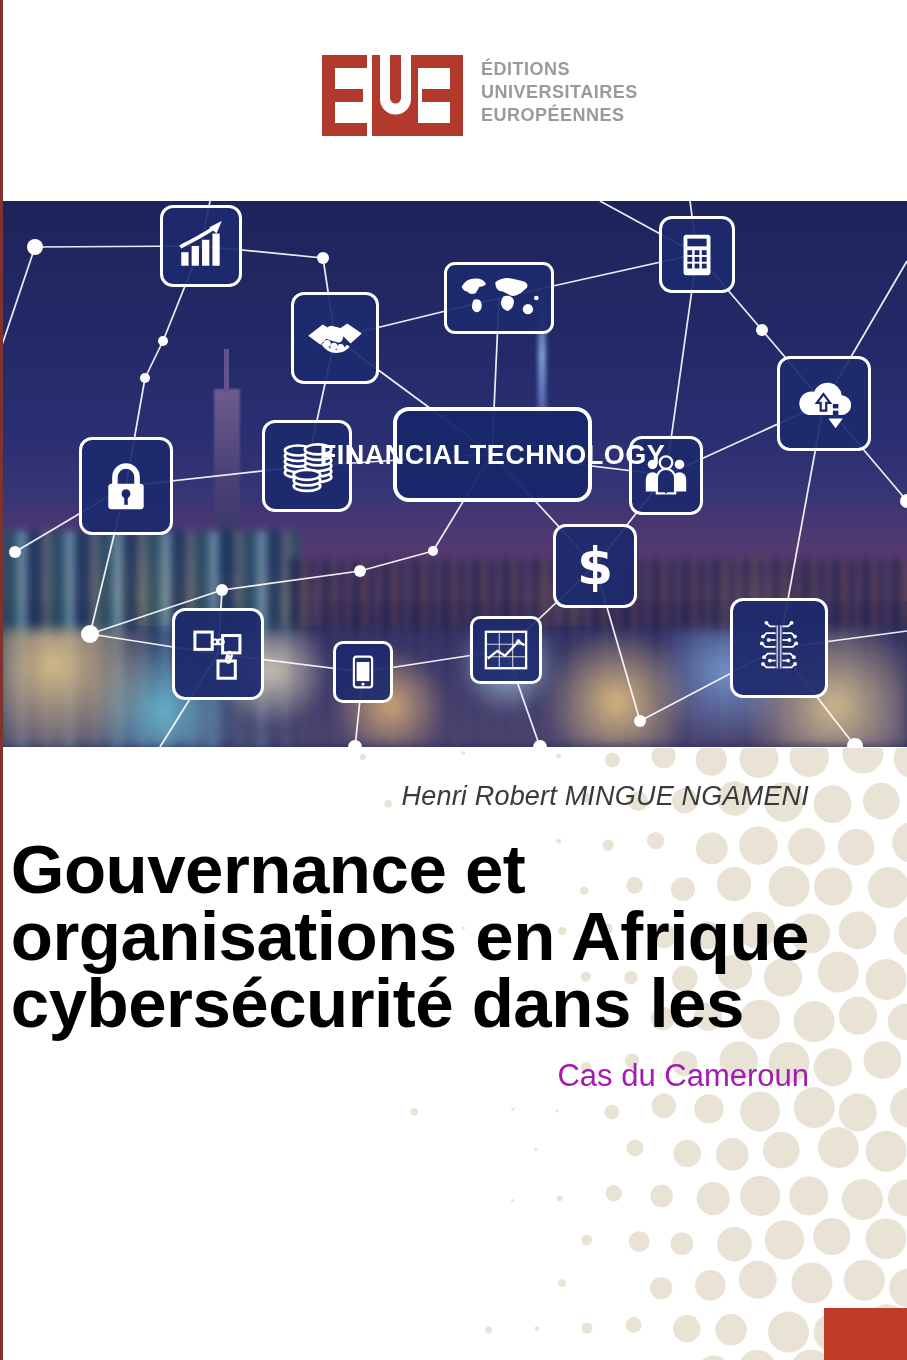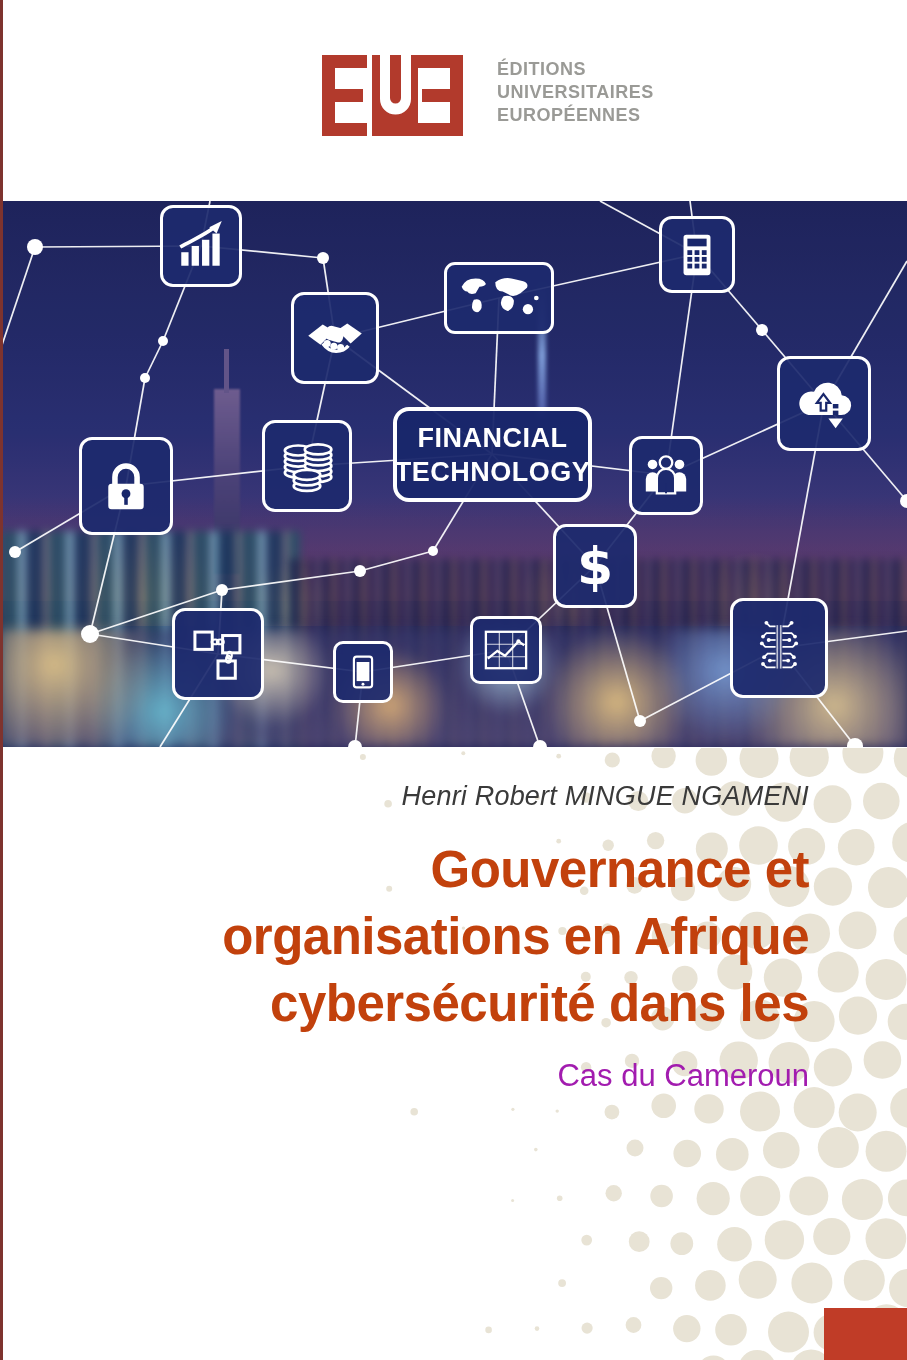--- a/index.html
+++ b/index.html
@@ -6,21 +6,21 @@
   body{
     width:907px;height:1360px;position:relative;background:#ffffff;
     font-family:"Liberation Sans", sans-serif;overflow:hidden;
   }
   
   .edge-stripe{position:absolute;left:0;top:0;width:3px;height:1360px;background:#7e332e;z-index:9;}
 
   
   .publisher{position:absolute;left:322px;top:55px;display:flex;align-items:flex-start;z-index:4;}
   .logo-mark{width:141px;height:81px;}
-  .publisher-name{margin-left:34px;margin-top:3px;color:#9a9a96;font-size:18px;font-weight:bold;
+  .publisher-name{margin-left:18px;margin-top:3px;color:#9a9a96;font-size:18px;font-weight:bold;
     letter-spacing:.5px;line-height:23px;}
 
   
   .hero{position:absolute;left:0;top:201px;width:907px;height:546px;overflow:hidden;background:#20255b;}
   .hero .layer{position:absolute;}
   .sky{left:0;top:0;width:907px;height:400px;
     background:linear-gradient(180deg,#1f2458 0%,#262c68 38%,#2c3172 58%,#3d3877 74%,#553e72 88%,#6a4462 100%);}
   .horizon{left:0;top:295px;width:907px;height:130px;
     background:
       radial-gradient(circle at 16% 78%, rgba(255,185,90,.55), transparent 9%),
@@ -52,29 +52,29 @@
       radial-gradient(circle at 80% 35%, rgba(150,200,255,.75), transparent 10%),
       radial-gradient(circle at 92% 65%, rgba(255,225,150,.9), transparent 11%),
       linear-gradient(180deg, rgba(60,60,110,.55), rgba(96,84,122,.75));}
   .tint{left:0;top:0;width:907px;height:546px;background:rgba(28,38,115,.14);}
   .net{position:absolute;left:0;top:0;z-index:2;}
 
   
   .tile{position:absolute;background:rgba(29,42,110,.93);border:3px solid #fff;border-radius:13px;
     display:flex;align-items:center;justify-content:center;z-index:3;box-sizing:border-box;}
   .banner{position:absolute;left:393px;top:206px;width:199px;height:95px;background:rgba(25,39,107,.96);
-    border:4px solid #fff;border-radius:16px;z-index:4;display:flex;flex-direction:column;
+    border:4px solid #fff;border-radius:16px;z-index:4;display:flex;
     align-items:center;justify-content:center;box-sizing:border-box;}
   .banner div{color:#fff;font-weight:bold;font-size:27px;letter-spacing:.5px;line-height:34px;}
   .dollar-glyph{color:#fff;font-size:52px;font-weight:bold;font-family:"DejaVu Sans",sans-serif;}
 
   
   .author{position:absolute;top:781px;right:98px;font-size:27px;color:#3a3a3a;z-index:6;letter-spacing:.2px;font-style:italic;}
-  .title{position:absolute;top:836px;right:98px;text-align:right;z-index:6;
-    color:#c2410c;font-size:51px;font-weight:bold;line-height:67px;letter-spacing:-.5px;}
+  .title{position:absolute;top:836px;right:98px;text-align:left;z-index:6;
+    color:#000000;font-size:69px;font-weight:bold;line-height:67px;letter-spacing:-.5px;}
   .subtitle{position:absolute;top:1058px;right:98px;font-size:31px;color:#a21caf;z-index:6;}
 
   
   #halftone{position:absolute;left:0;top:748px;z-index:1;}
   .corner-rect{position:absolute;left:824px;top:1308px;width:83px;height:52px;background:#c03c27;z-index:7;}
 </style>
 </head>
 <body>
 
 <div class="edge-stripe"></div>

